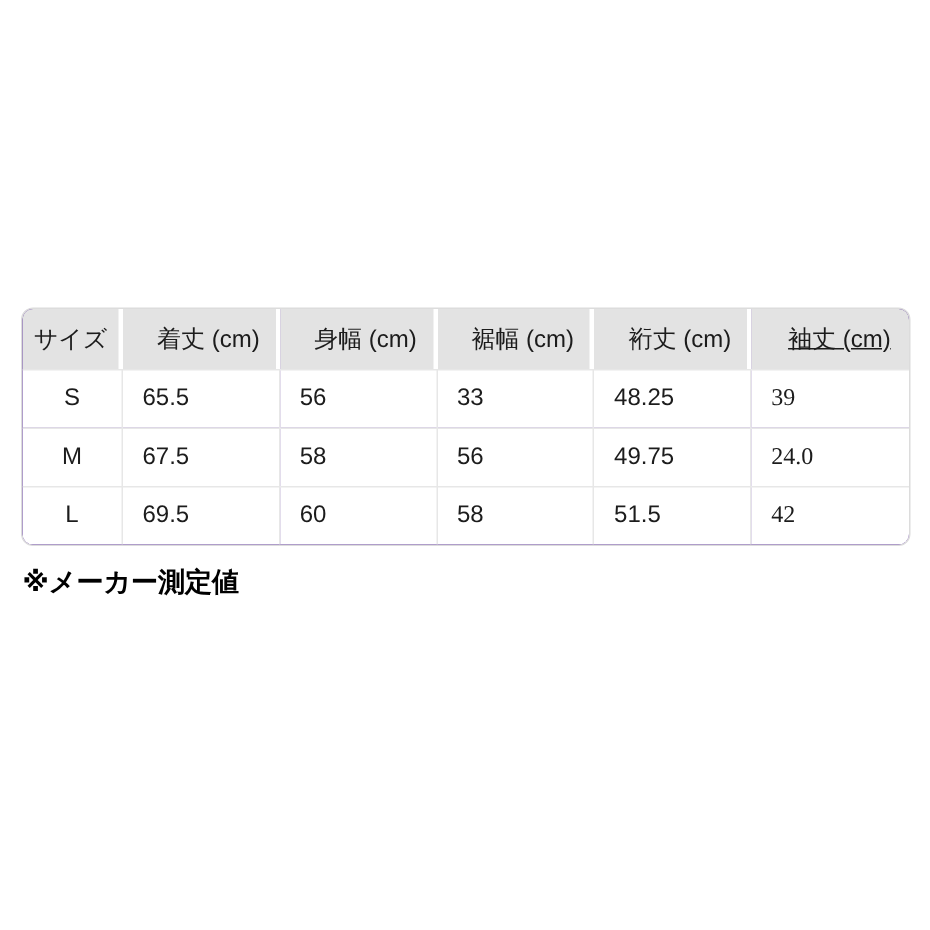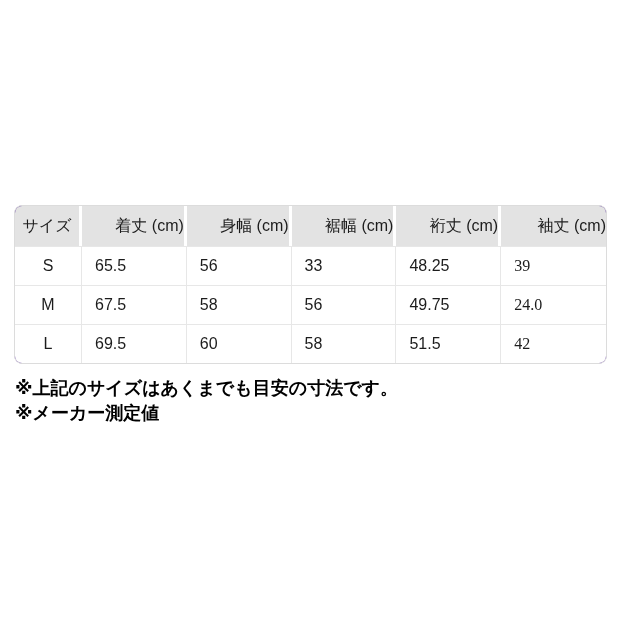--- a/index.html
+++ b/index.html
@@ -32,27 +32,27 @@
     border-spacing: 0;
     table-layout: fixed;
     font-size: 16px;
     color: #1c1c1c;
   }
   col.c-size { width: 67px; }
   th {
     background: #e3e3e3;
     font-weight: 400;
     height: 40px;
-    text-align: right;
+    text-align: center;
     padding: 0 0 0 12px;
     border-right: 3px solid #ffffff;
     white-space: nowrap;
     overflow: hidden;
   }
-  th:last-child { border-right: none; }
+  th:last-child { border-right: none; text-decoration: underline; }
   th.c0 { text-align: center; padding: 0; }
   td {
     height: 38px;
     background: #ffffff;
     border-top: 1px solid #e7e7e7;
     border-right: 1px solid #e7e7e7;
     padding: 0 0 0 13px;
     white-space: nowrap;
     overflow: hidden;
   }
@@ -119,17 +119,16 @@
           <td>60</td>
           <td>58</td>
           <td>51.5</td>
           <td>42</td>
         </tr>
       </tbody>
     </table>
   </div>
 
   <div class="notes">
-    <p>※上記のサイズはあくまでも目安の寸法です。</p>
     <p>※メーカー測定値</p>
   </div>
 
 </div>
 
 </body></html>

